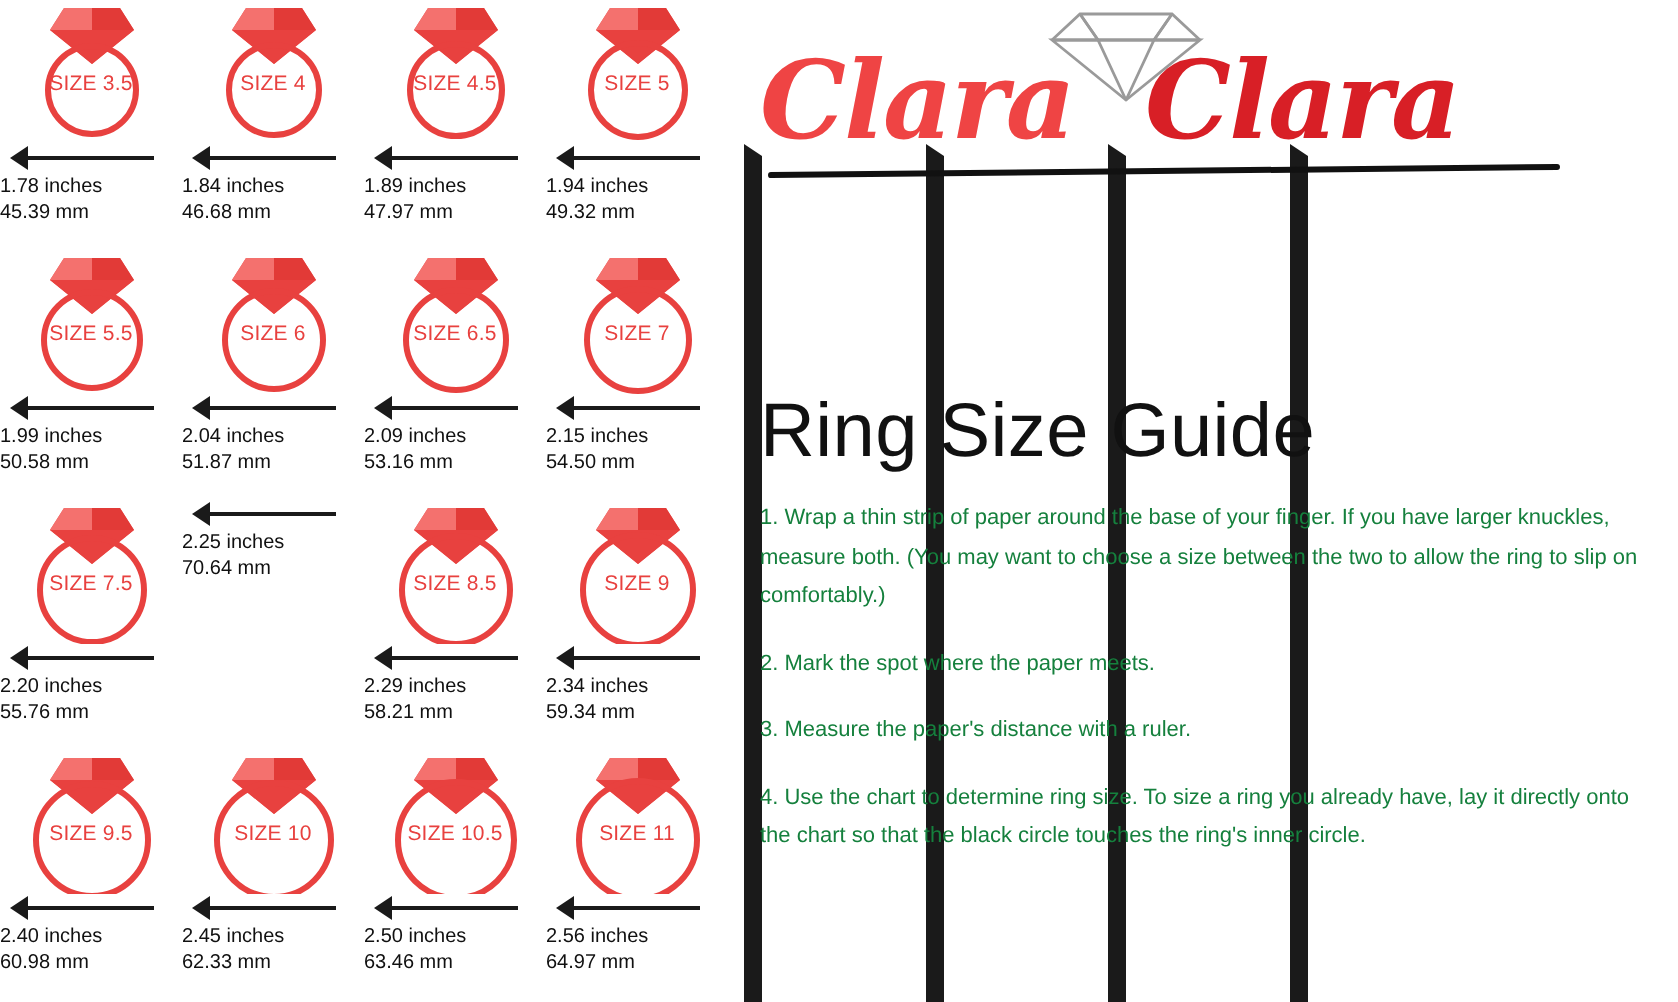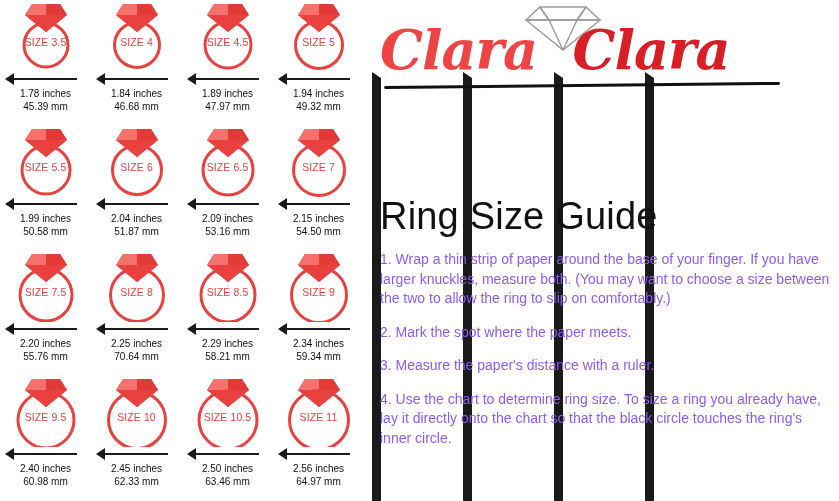--- a/index.html
+++ b/index.html
@@ -84,21 +84,21 @@
   }
   .arrow-head.left {
     left: 5px;
     border-right: 9px solid #1a1a1a;
   }
   .arrow-head.right {
     right: 5px;
     border-left: 9px solid #1a1a1a;
   }
   .meas {
-    text-align: center;
+    text-align: left;
     font-size: 10px;
     line-height: 12.5px;
     color: #111111;
     margin-top: 2px;
   }
 
   
   .right {
     position: absolute;
     left: 372px;
@@ -151,23 +151,23 @@
     color: #111111;
     letter-spacing: .2px;
   }
   .steps {
     position: absolute;
     left: 8px;
     top: 250px;
     width: 450px;
   }
   .step {
-    font-size: 14px;
+    font-size: 11px;
     line-height: 19.5px;
-    color: #8b5cf6;
+    color: #15803d;
     margin-bottom: 14px;
   }
   .step:last-child { margin-bottom: 16px; }
 </style>
 </head>
 <body>
 
 <div class="page">
 
   <div class="chart">
@@ -362,30 +362,20 @@
           <div class="arrow-line"></div>
             <div class="arrow-head left"></div>
             <div class="arrow-head right"></div>
         </div>
         <div class="meas">
           <div>2.20 inches</div>
           <div>55.76 mm</div>
         </div>
       </div>
       <div class="ring-cell">
-        <div class="ring-art">
-          <svg class="ring-svg" width="86" height="70" viewBox="0 0 86 70">
-            <path d="M43 2 L57 2 L64 13 L43 30 L22 13 L29 2 Z" fill="#ef5350"></path>
-            <path d="M43 2 L57 2 L64 13 L43 13 Z" fill="#e23a37"></path>
-            <path d="M43 2 L29 2 L22 13 L43 13 Z" fill="#f4716e"></path>
-            <path d="M22 13 L64 13 L43 30 Z" fill="#e8413f"></path>
-            <circle cx="43" cy="43" r="26.5" fill="none" stroke="#e8413f" stroke-width="3"></circle>
-          </svg>
-          <div class="size-label">SIZE 8</div>
-        </div>
         <div class="arrow-wrap">
           <div class="arrow-line"></div>
             <div class="arrow-head left"></div>
             <div class="arrow-head right"></div>
         </div>
         <div class="meas">
           <div>2.25 inches</div>
           <div>70.64 mm</div>
         </div>
       </div>

